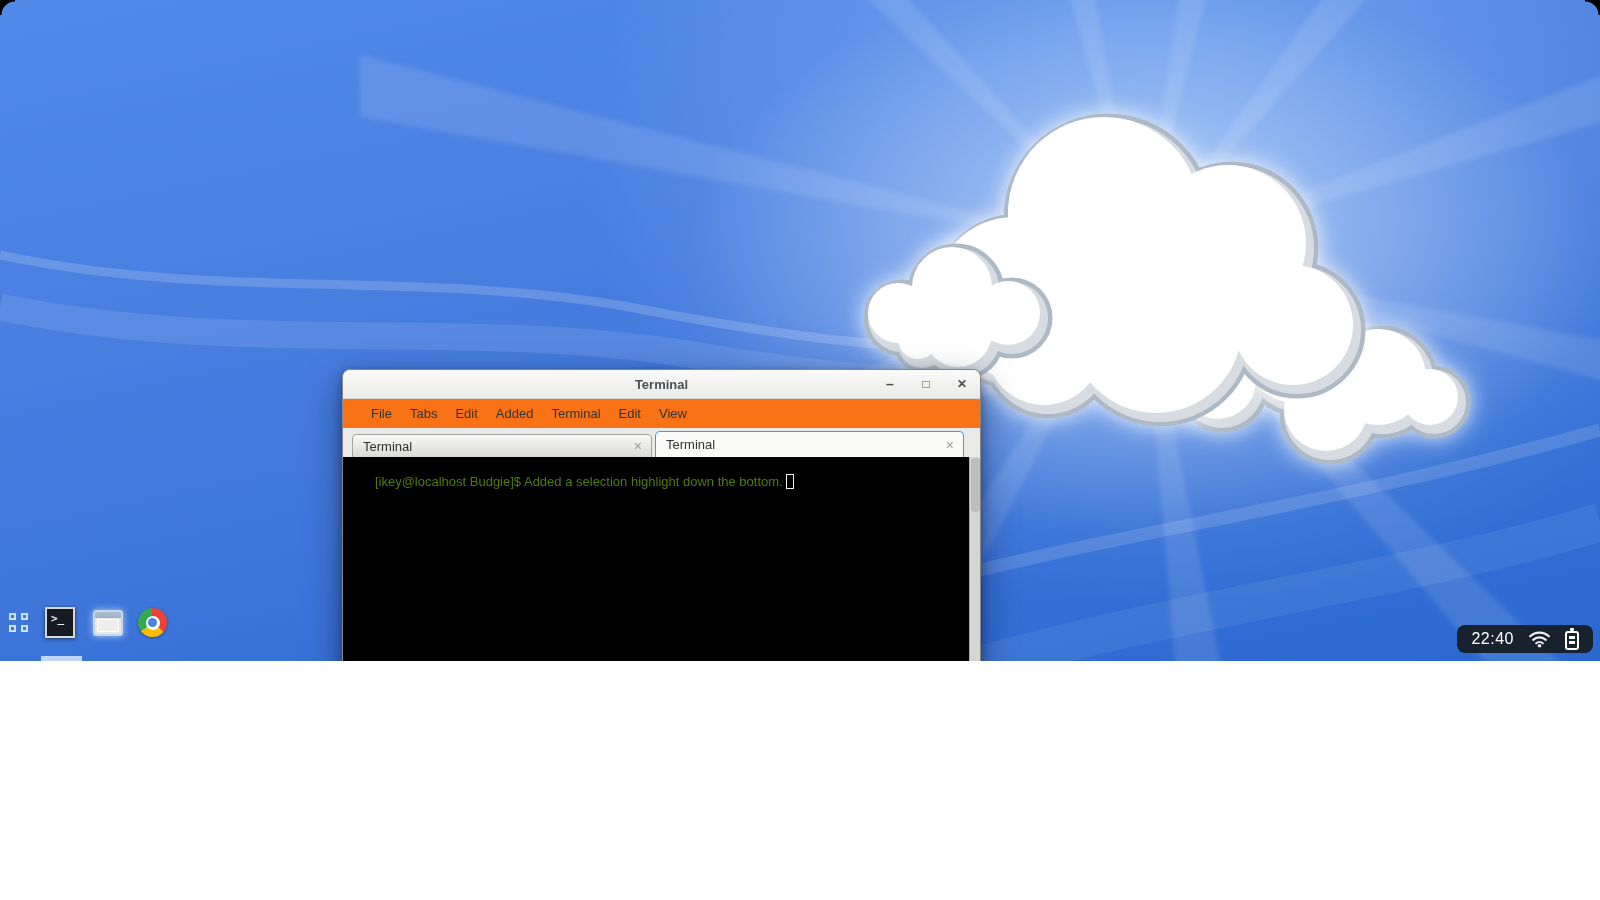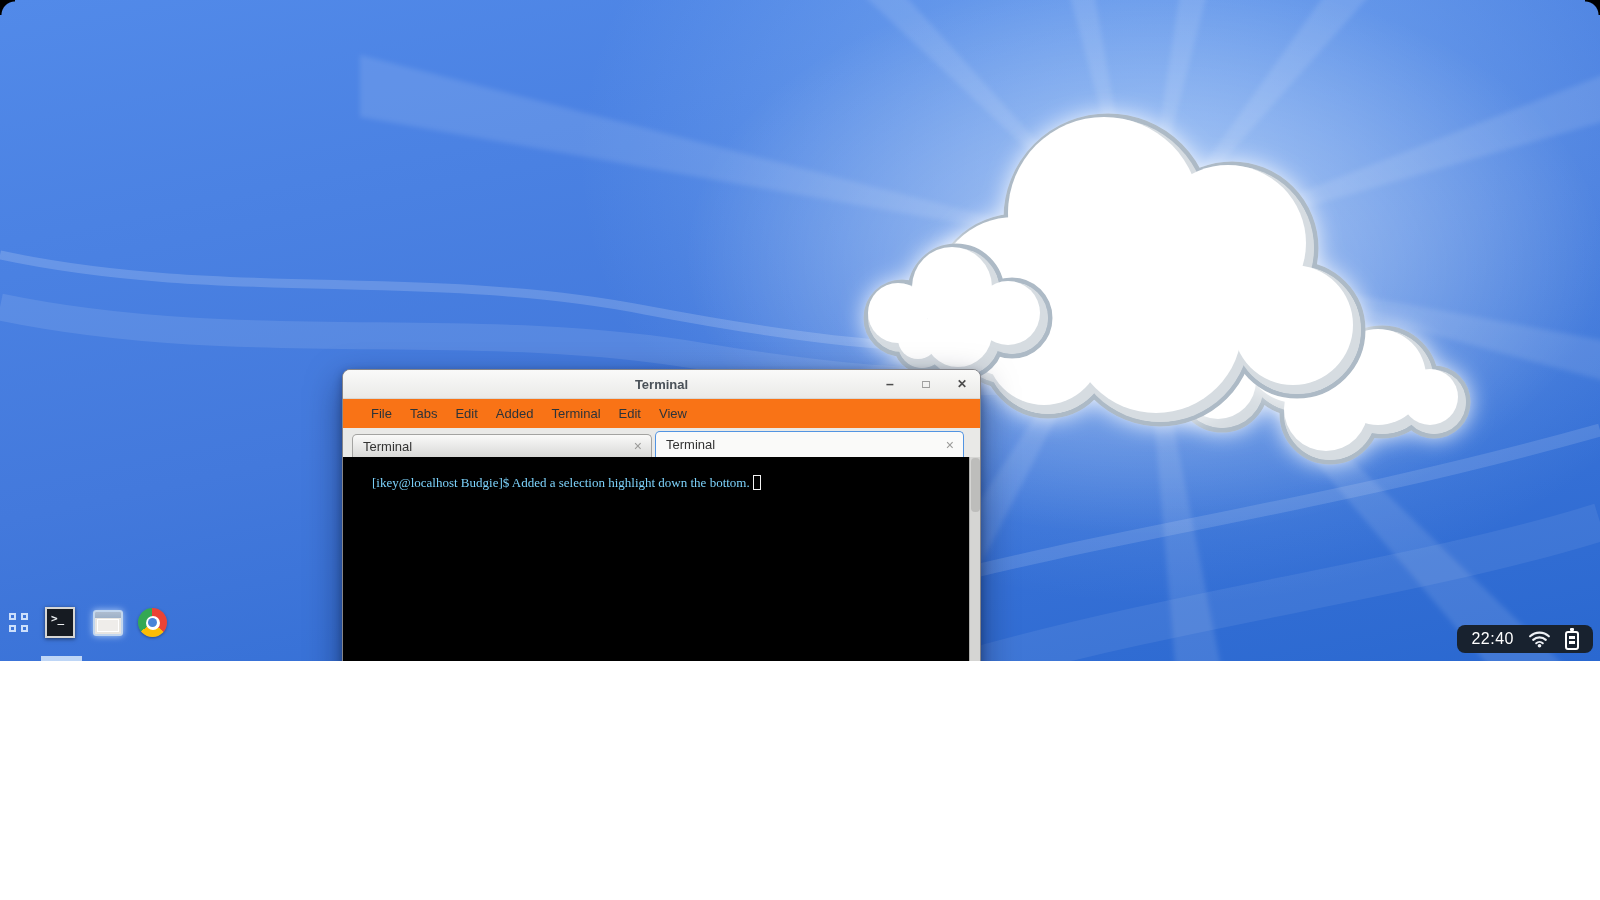--- a/index.html
+++ b/index.html
@@ -61,21 +61,21 @@
     flex:0 0 309px; height:26px;
     background:#fafaf9;
     border:1px solid #5294e2; border-bottom:none;
   }
   .tab-label { flex:1; padding-left:10px; font-size:13px; color:#333; white-space:nowrap; }
   .tab-close { padding:0 9px; font-size:14px; color:#9a9a98; }
 
   .content { position:relative; height:352px; background:#000; }
   .termline {
     position:absolute; top:2px; left:3px; right:14px;
-    font-family:Liberation Serif, serif; font-size:13px; color:#7dd3fc; white-space:pre;
+    font-family:Liberation Sans, sans-serif; font-size:13px; color:#4d7c0f; white-space:pre;
   }
   .cursor {
     display:inline-block; width:8px; height:15px; margin-left:3px;
     border:1.5px solid #f2f2f2; vertical-align:-3px;
   }
   .scrollbar {
     position:absolute; right:0; top:0; bottom:0; width:11px;
     background:#d5d5d3; border-left:1px solid #aeaeac;
   }
   .scroll-thumb { position:absolute; left:1px; top:1px; width:9px; height:54px; background:#bdbdbb; border-radius:4px; }

